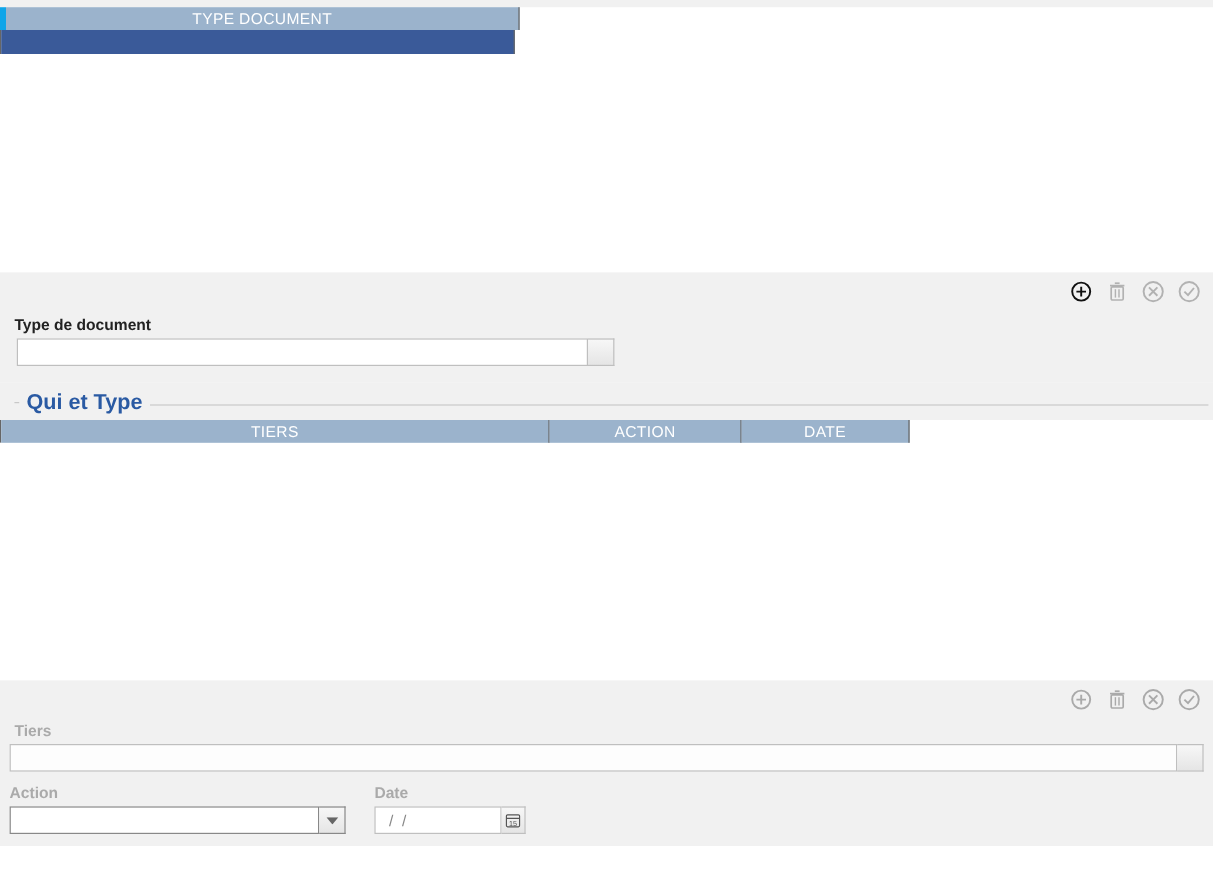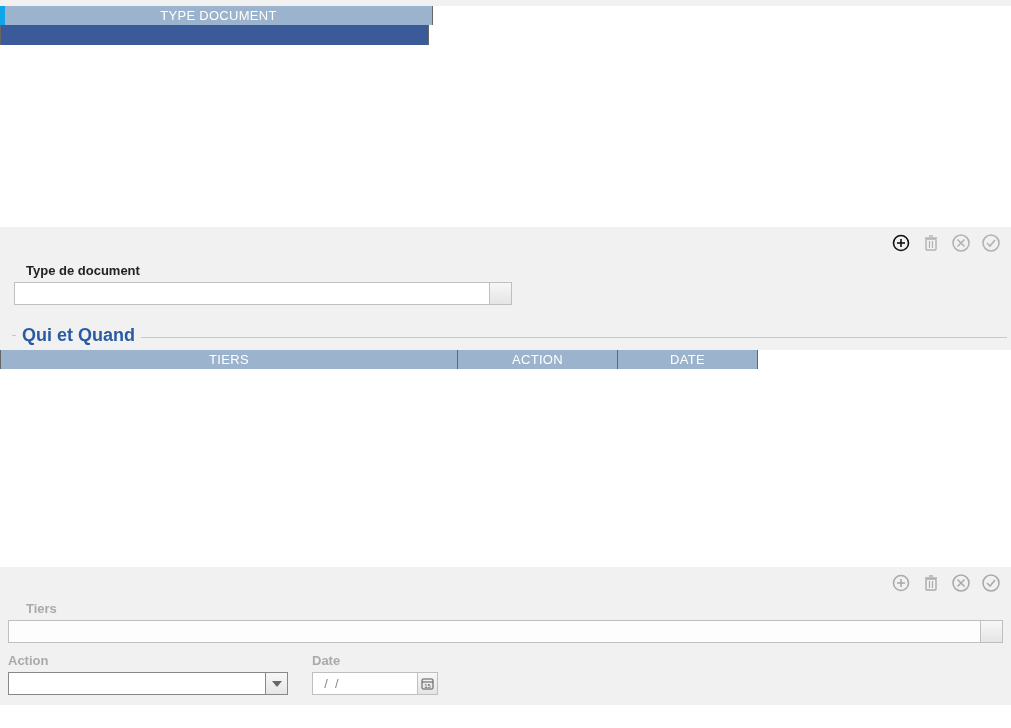--- a/index.html
+++ b/index.html
@@ -72,21 +72,21 @@
     }
     .toolbar-icons .icon-btn svg {
       display: block;
     }
     .form-label {
       font-weight: bold;
       font-size: 13px;
       color: #222;
       margin-bottom: 4px;
       display: block;
-      margin-left: 18px;
+      margin-left: 4px;
     }
     .form-label.disabled {
       color: #aaa;
       font-weight: bold;
     }
     .input-combo {
       display: flex;
       margin-left: 6px;
     }
     .input-combo input[type="text"] {
@@ -291,21 +291,21 @@
   </div>
   <label class="form-label">Type de document</label>
   <div class="input-combo">
     <input type="text" style="width: 476px;" value="">
     <button class="picker-btn"></button>
   </div>
 </div>
 
 <div class="section-title">
   <span class="left-line"></span>
-  <span>Qui et Quand</span>
+  <span>Qui et Type</span>
   <span class="line"></span>
 </div>
 
 <div class="table-header-2">
   <div class="col-header col-tiers">TIERS</div>
   <div class="col-header col-action">ACTION</div>
   <div class="col-header col-date">DATE</div>
 </div>
 <div class="grid-body-2"></div>
 

